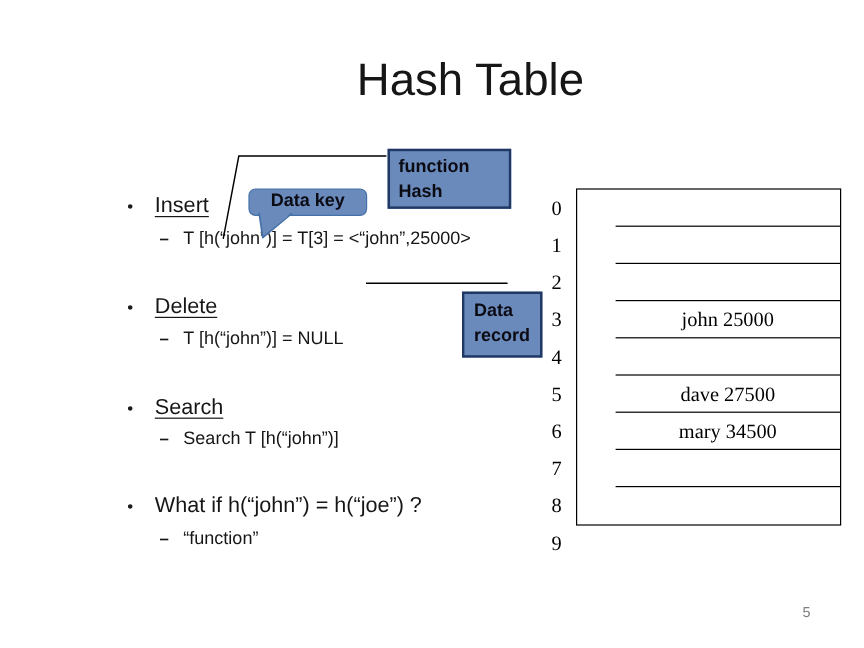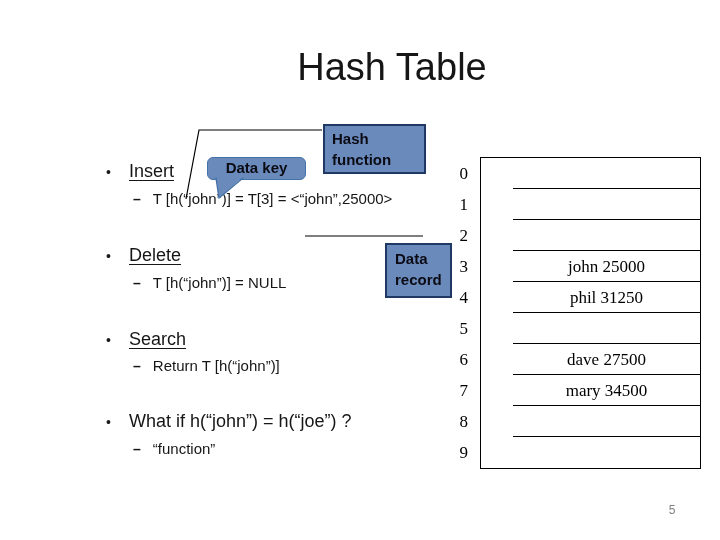--- a/index.html
+++ b/index.html
@@ -76,37 +76,37 @@
     <span class="dash">–</span>
     <span>T [h(“john”)] = NULL</span>
   </div>
 
   <div class="bullet b2">
     <span class="marker">•</span>
     <span class="blabel u">Search</span>
   </div>
   <div class="sub s2">
     <span class="dash">–</span>
-    <span>Return T [h(“john”)]</span>
+    <span>Search T [h(“john”)]</span>
   </div>
 
   <div class="bullet b3">
     <span class="marker">•</span>
     <span class="blabel">What if h(“john”) = h(“joe”) ?</span>
   </div>
   <div class="sub s3">
     <span class="dash">–</span>
     <span>“function”</span>
   </div>
 
   <div class="bluebox hash-key">Data key</div>
 
   <div class="bluebox hash-function">
+    <div>function</div>
     <div>Hash</div>
-    <div>function</div>
   </div>
 
   <div class="bluebox data-record">
     <div>Data</div>
     <div>record</div>
   </div>
 
   <svg class="overlay" viewBox="0 0 720 540">
     <polyline class="lead" points="322,130 199,130 186,199"></polyline>
     <line class="lead" x1="305" y1="236" x2="423" y2="236"></line>
@@ -125,21 +125,20 @@
       <div class="idx">6</div>
       <div class="idx">7</div>
       <div class="idx">8</div>
       <div class="idx">9</div>
     </div>
     <div class="ht-table">
       <div class="ht-row"></div>
       <div class="ht-row"></div>
       <div class="ht-row"></div>
       <div class="ht-row">john 25000</div>
-      <div class="ht-row">phil 31250</div>
       <div class="ht-row"></div>
       <div class="ht-row">dave 27500</div>
       <div class="ht-row">mary 34500</div>
       <div class="ht-row"></div>
       <div class="ht-row"></div>
     </div>
   </div>
 
   <div class="page-number">5</div>
 

